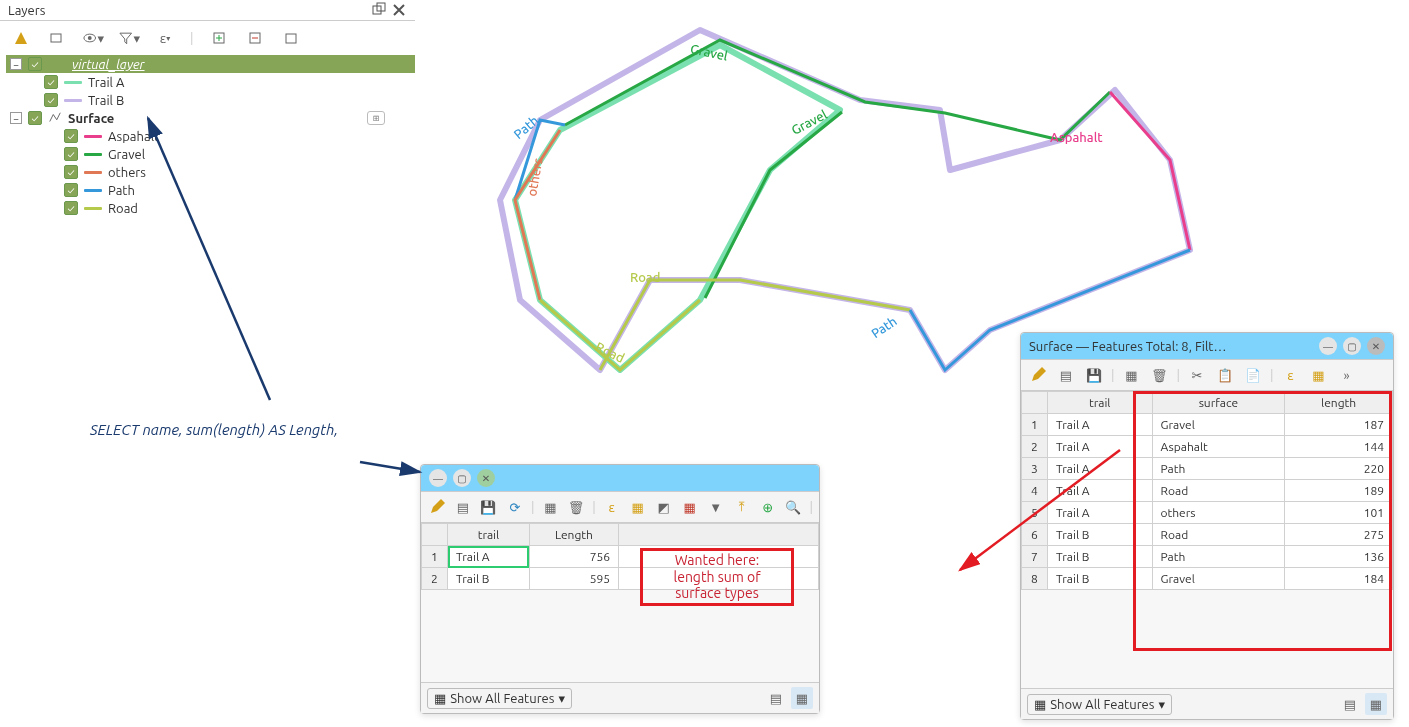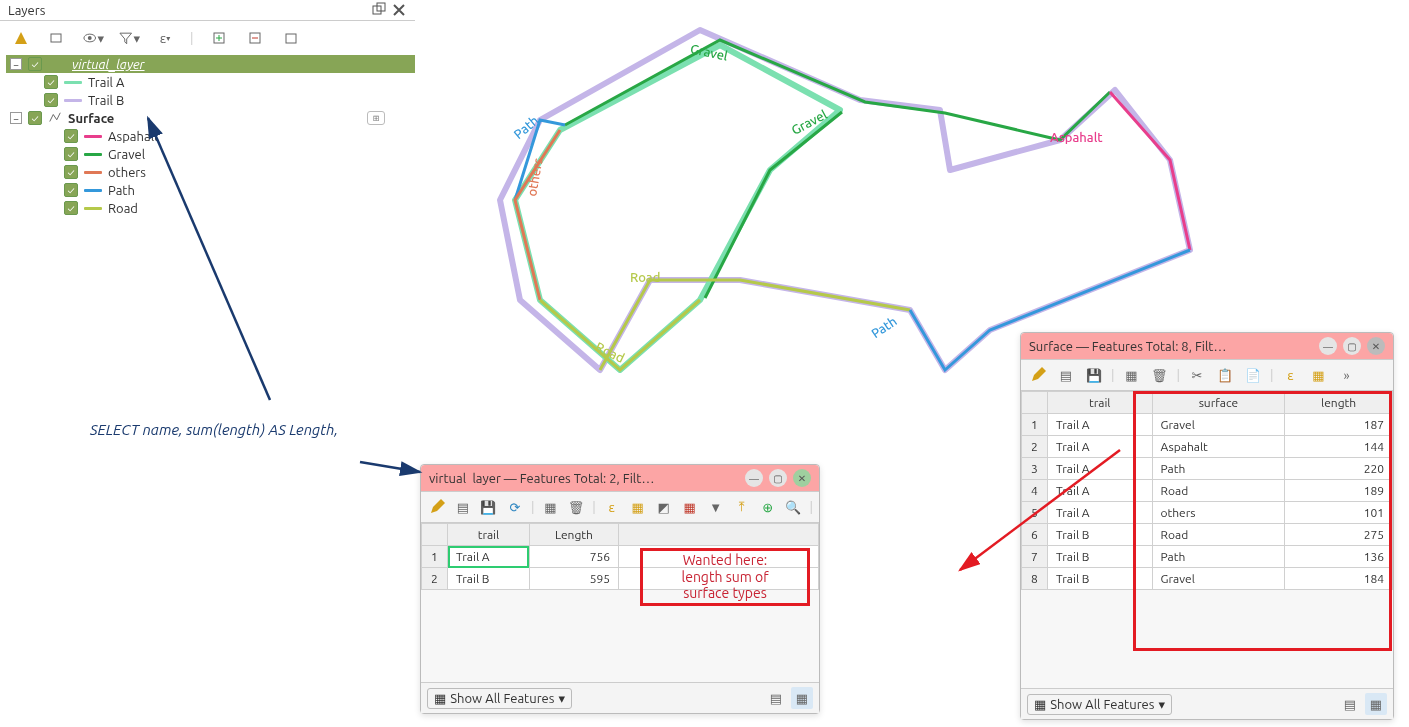--- a/index.html
+++ b/index.html
@@ -32,21 +32,21 @@
   
   svg.overlay { position:absolute; left:0; top:0; pointer-events:none; }
 
   
   .map-canvas { position:absolute; left:420px; top:0; width:980px; height:440px; }
 
   
   .attrwin { position:absolute; border:1px solid #bbb; border-radius:4px; background:#f7f7f7; box-shadow:0 2px 6px rgba(0,0,0,0.12); }
   .attrwin.virtual { left:420px; top:464px; width:400px; height:250px; }
   .attrwin.surface { left:1020px; top:332px; width:374px; height:388px; }
-  .aw-title { display:flex; align-items:center; justify-content:space-between; padding:4px 8px; background:#fca5a5; border-bottom:1px solid #ccc; border-radius:4px 4px 0 0;}
+  .aw-title { display:flex; align-items:center; justify-content:space-between; padding:4px 8px; background:#7dd3fc; border-bottom:1px solid #ccc; border-radius:4px 4px 0 0;}
   .aw-title .t { white-space:nowrap; overflow:hidden; text-overflow:ellipsis; flex:1; }
   .aw-title .btns { display:flex; gap:6px; align-items:center; }
   .winbtn { width:18px; height:18px; border-radius:50%; background:#e5e5e5; display:flex; align-items:center; justify-content:center; font-size:10px; color:#555; cursor:pointer;}
   .winbtn.close { background:#9fcf9f; }
   .aw-toolbar { display:flex; gap:6px; padding:4px 6px; border-bottom:1px solid #ccc; background:#f4f4f4; flex-wrap:nowrap; align-items:center;}
   .tb { width:22px; height:22px; display:flex; align-items:center; justify-content:center; color:#666; border-radius:2px;}
   .tb svg { width:16px; height:16px; }
   .tb.yellow { color:#d4a017; }
   .tb.red { color:#c0392b; }
   .table { width:100%; border-collapse:collapse; background:#fff; }
@@ -54,21 +54,21 @@
   .table th { background:#efefef; font-weight:normal; }
   .table td.num { text-align:right; }
   .table td.hl { outline:2px solid #2ecc71; outline-offset:-2px; }
   .table .rh { background:#efefef; text-align:center; width:26px;}
   .table .wide { width:200px; }
   .aw-footer { display:flex; align-items:center; justify-content:space-between; padding:4px 6px; border-top:1px solid #ccc; background:#f4f4f4; position:absolute; bottom:0; left:0; right:0;}
   .aw-footer .sel { display:flex; gap:4px; align-items:center; border:1px solid #bbb; border-radius:3px; padding:2px 6px; cursor:pointer;}
   .aw-footer .ricons { display:flex; gap:4px; }
 
   
-  .redbox { position:absolute; left:640px; top:548px; width:170px; height:58px; border:3px solid #e31b23; color:#c82333; display:flex; align-items:center; justify-content:center; text-align:center; font-size:14px; padding:2px; line-height:1.2;}
+  .redbox { position:absolute; left:640px; top:548px; width:154px; height:58px; border:3px solid #e31b23; color:#c82333; display:flex; align-items:center; justify-content:center; text-align:center; font-size:14px; padding:2px; line-height:1.2;}
   .redbox-surface { position:absolute; border:3px solid #e31b23; pointer-events:none; }
 
   
   .mlabel { position:absolute; font-size:13px; font-weight:500; }
 </style>
 </head>
 <body>
 
 <div class="layers-panel">
   <div class="layers-head">
@@ -211,21 +211,20 @@
   <span class="mlabel" style="left:630px; top:130px; color:#e83e8c;">Aspahalt</span>
   <span class="mlabel" style="left:92px; top:120px; color:#3498db; transform:rotate(-40deg)">Path</span>
   <span class="mlabel" style="left:450px; top:320px; color:#3498db; transform:rotate(-34deg)">Path</span>
   <span class="mlabel" style="left:95px; top:170px; color:#e07856; transform:rotate(-80deg)">others</span>
   <span class="mlabel" style="left:210px; top:270px; color:#b5c94a;">Road</span>
   <span class="mlabel" style="left:175px; top:345px; color:#b5c94a; transform:rotate(26deg)">Road</span>
 </div>
 
 <div class="attrwin virtual">
   <div class="aw-title">
-    <span class="t">virtual_layer — Features Total: 2, Filt…</span>
     <span class="btns">
       <span class="winbtn">—</span>
       <span class="winbtn">▢</span>
       <span class="winbtn close">✕</span>
     </span>
   </div>
   <div class="aw-toolbar">
     <span class="tb yellow">
         <svg viewBox="0 0 16 16">
           <path d="M2 14 L4 8 L12 0 L16 4 L8 12 Z" fill="currentColor"></path>

